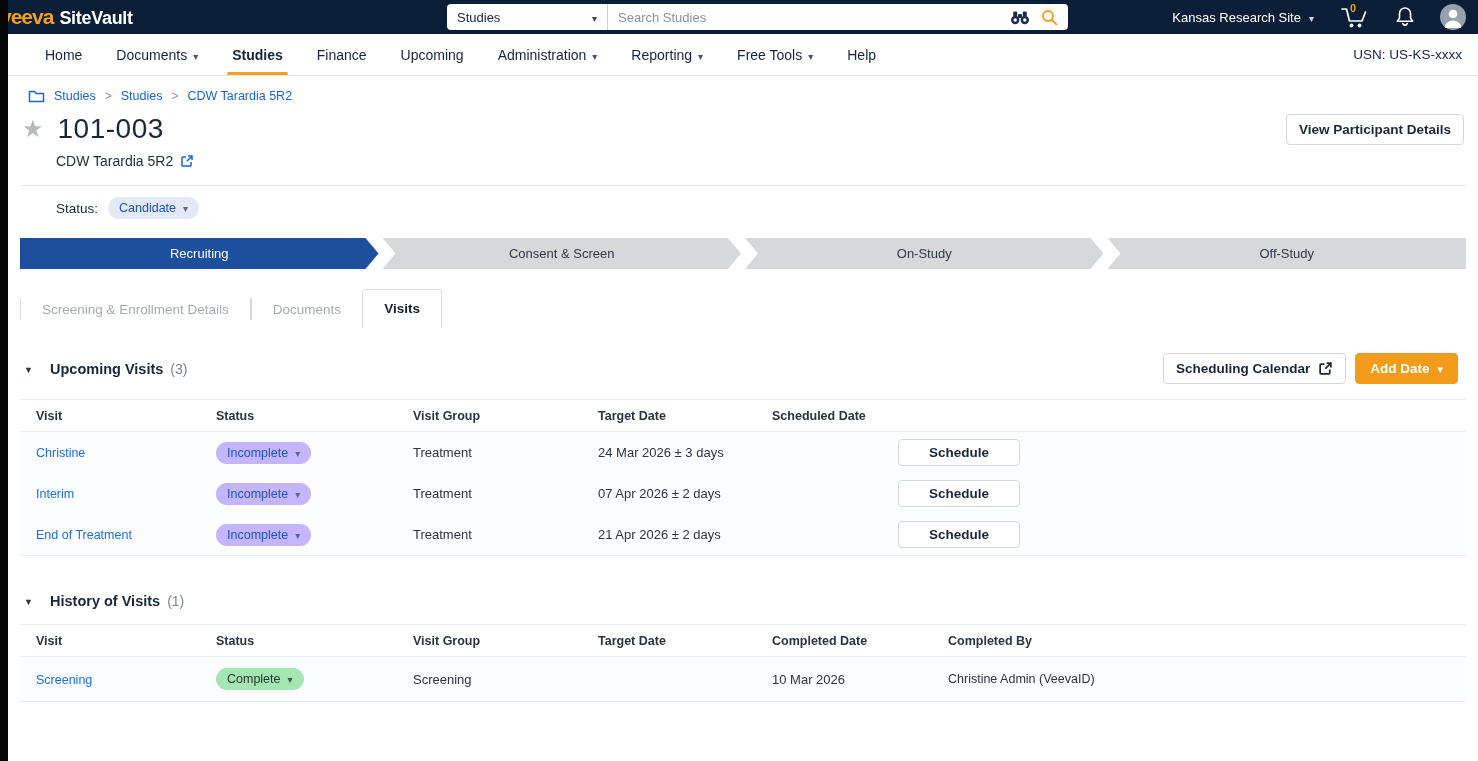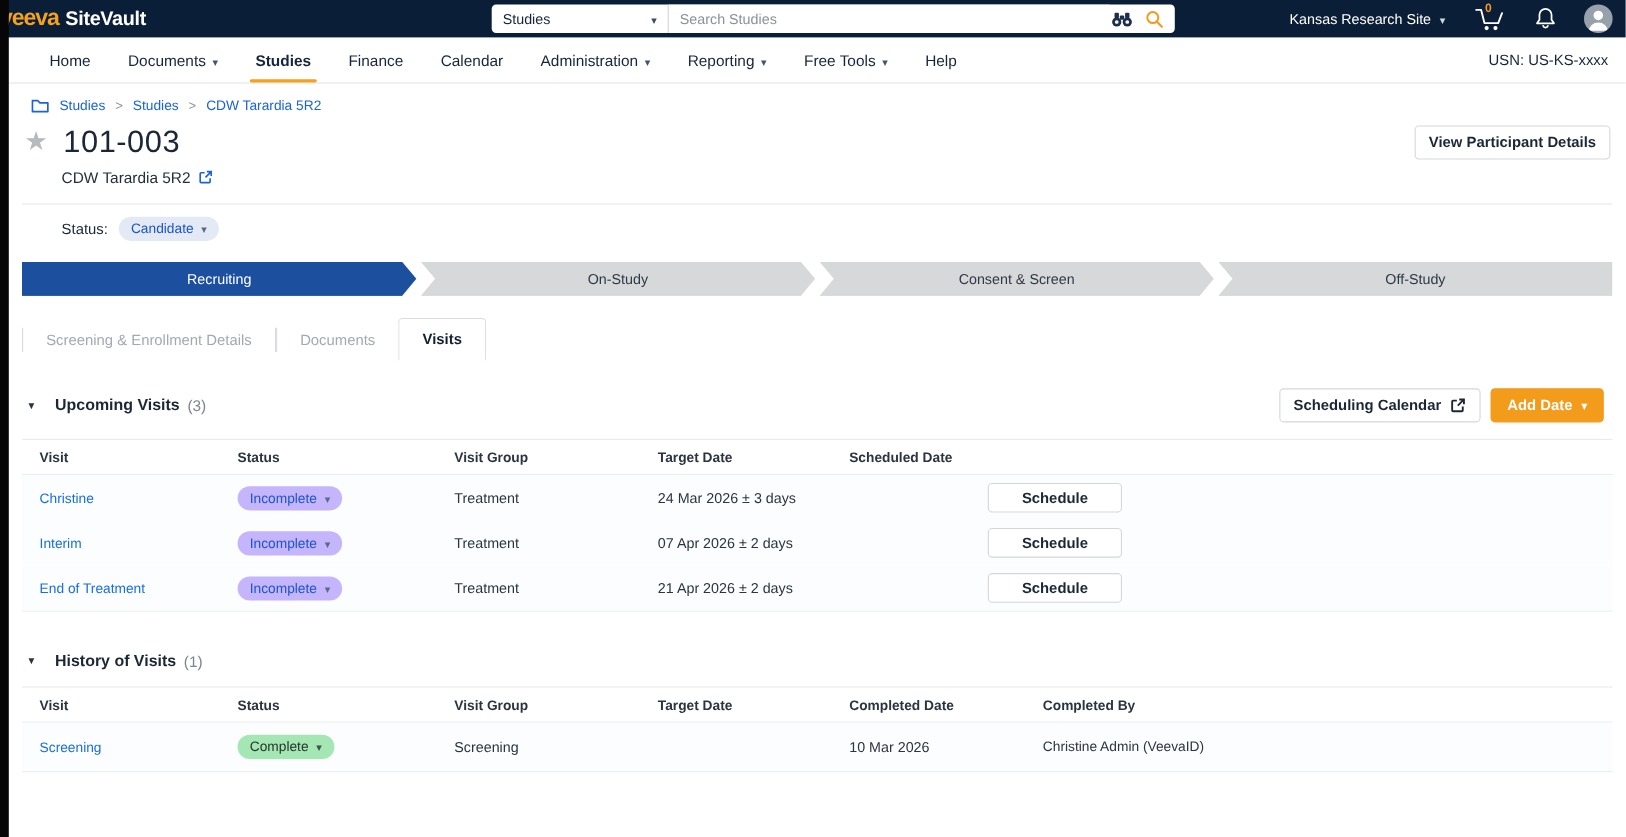--- a/index.html
+++ b/index.html
@@ -176,21 +176,21 @@
       <span>Documents</span>
       <span class="nav-caret"></span>
     </div>
   <div class="nav-item active">
       <span>Studies</span>
     </div>
   <div class="nav-item">
       <span>Finance</span>
     </div>
   <div class="nav-item">
-      <span>Calendar</span>
+      <span>Upcoming</span>
     </div>
   <div class="nav-item">
       <span>Administration</span>
       <span class="nav-caret"></span>
     </div>
   <div class="nav-item">
       <span>Reporting</span>
       <span class="nav-caret"></span>
     </div>
   <div class="nav-item">
@@ -237,22 +237,22 @@
 <div class="status-row">
   <span>Status:</span>
   <span class="pill pill-blue">
     <span>Candidate</span>
     <span class="pill-caret"></span>
   </span>
 </div>
 
 <div class="stages">
   <div class="stage active">Recruiting</div>
+  <div class="stage">Consent &amp; Screen</div>
   <div class="stage">On-Study</div>
-  <div class="stage">Consent &amp; Screen</div>
   <div class="stage">Off-Study</div>
 </div>
 
 <div class="tabs">
   <div class="tab-divider"></div>
   <div class="tab">Screening &amp; Enrollment Details</div>
   <div class="tab-divider"></div>
   <div class="tab-divider"></div>
   <div class="tab">Documents</div>
   <div class="tab active">Visits</div>

